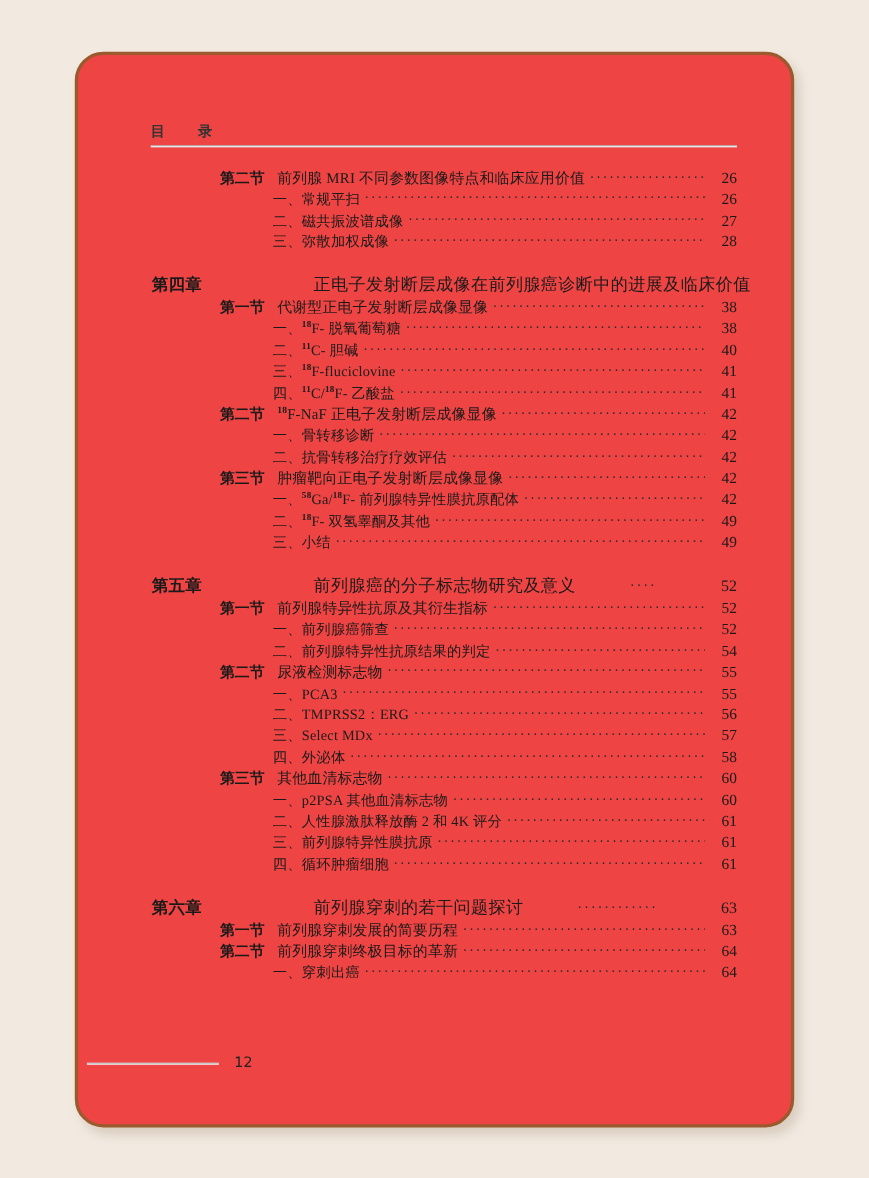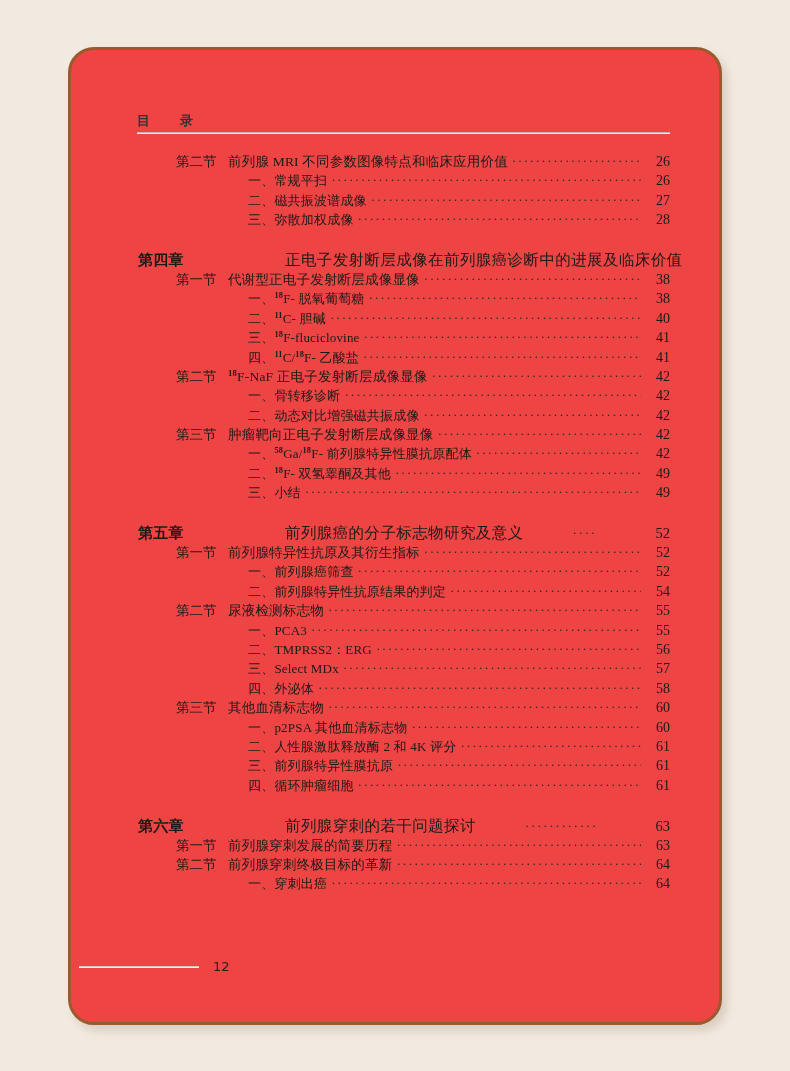--- a/index.html
+++ b/index.html
@@ -136,22 +136,23 @@
     letter-spacing: 1.6px;
   }
   .row.chapter .pg {
     font-size: 14.5px;
     width: 28px;
   }
 
   
   .row.section .lbl {
     width: 52px;
-    margin-left: 39px;
+    margin-left: 63px;
     font-size: 13.5px;
+    font-weight: bold;
   }
   .row.section .ttl {
     font-size: 13.5px;
     letter-spacing: 0.2px;
   }
 
   
   .row.item .lbl {
     width: 0;
     margin-left: 111px;
@@ -271,21 +272,21 @@
           <span class="pg">42</span>
         </div>
         <div class="row item">
           <span class="lbl"></span>
           <span class="ttl">一、骨转移诊断</span>
           <span class="dots"></span>
           <span class="pg">42</span>
         </div>
         <div class="row item">
           <span class="lbl"></span>
-          <span class="ttl">二、动态对比增强磁共振成像</span>
+          <span class="ttl">二、抗骨转移治疗疗效评估</span>
           <span class="dots"></span>
           <span class="pg">42</span>
         </div>
         <div class="row section">
           <span class="lbl">第三节</span>
           <span class="ttl">肿瘤靶向正电子发射断层成像显像</span>
           <span class="dots"></span>
           <span class="pg">42</span>
         </div>
         <div class="row item">

